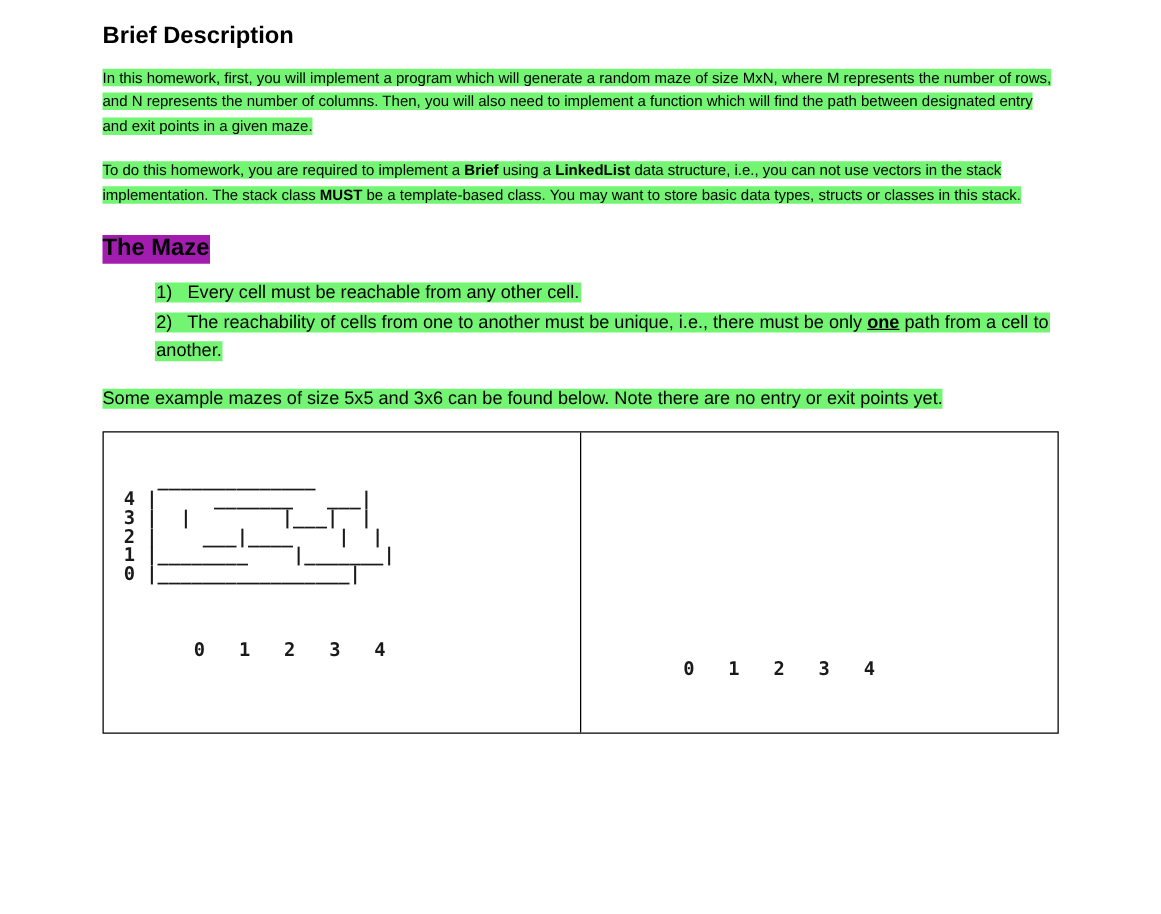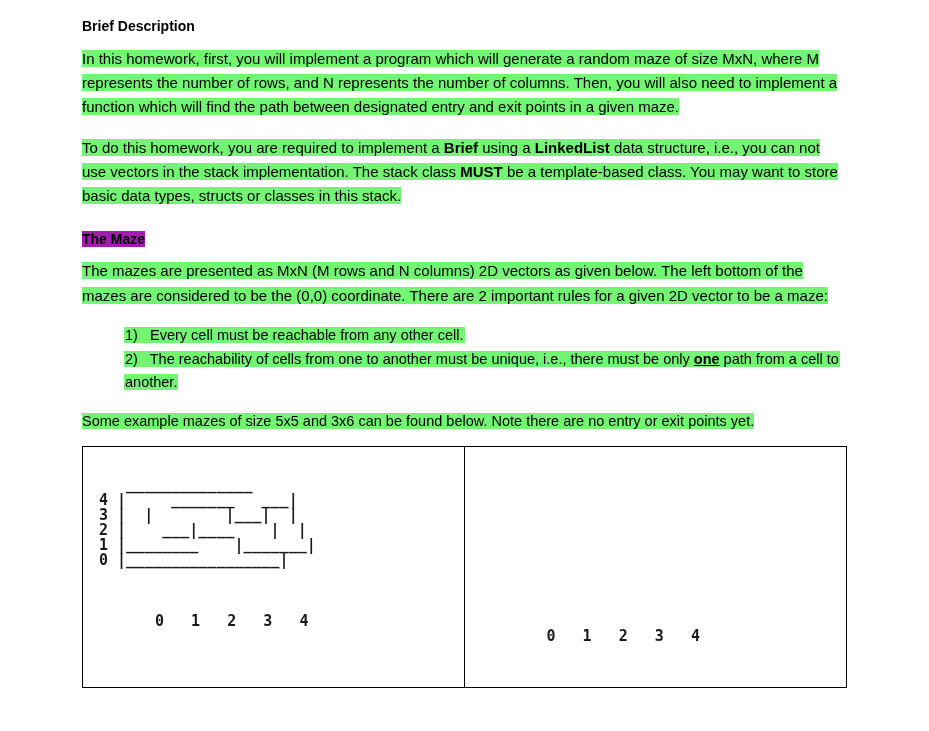--- a/index.html
+++ b/index.html
@@ -15,31 +15,31 @@
     overflow: hidden;
   }
   .page {
     position: relative;
     width: 929px;
     height: 731px;
     box-sizing: border-box;
     padding: 12px 80px 0 82px;
   }
   h2.section-heading {
-    font-size: 14px;
+    font-size: 19px;
     font-weight: bold;
     margin: 6px 0 12px 0;
     line-height: 1.2;
   }
   h2.section-heading.hl {
     display: inline-block;
     background: #a21caf;
   }
   .para {
-    font-size: 15px;
+    font-size: 12px;
     line-height: 1.62;
     margin: 0 0 16px 0;
     max-width: 766px;
   }
   .hl-text {
     background: #73f573;
     box-decoration-break: clone;
     -webkit-box-decoration-break: clone;
   }
   .para b { font-weight: bold; }
@@ -119,21 +119,20 @@
 <div class="page">
 
   <h2 class="section-heading">Brief Description</h2>
 
   <p class="para"><span class="hl-text">In this homework, first, you will implement a program which will generate a random maze of size MxN, where M represents the number of rows, and N represents the number of columns. Then, you will also need to implement a function which will find the path between designated entry and exit points in a given maze.</span></p>
 
   <p class="para"><span class="hl-text"><span>To do this homework, you are required to implement a </span><b>Brief</b><span> using a </span><b>LinkedList</b><span> data structure, i.e., you can not use vectors in the stack implementation. The stack class </span><b>MUST</b><span> be a template-based class. You may want to store basic data types, structs or classes in this stack.</span></span></p>
 
   <h2 class="section-heading hl">The Maze</h2>
 
-  <p class="para"><span class="hl-text">The mazes are presented as MxN (M rows and N columns) 2D vectors as given below. The left bottom of the mazes are considered to be the (0,0) coordinate. There are 2 important rules for a given 2D vector to be a maze:</span></p>
 
   <ol class="rules" style="list-style:none;">
     <li><span class="hl-text"><span>1)</span>&nbsp;&nbsp; <span>Every cell must be reachable from any other cell.</span></span></li>
     <li><span class="hl-text"><span>2)</span>&nbsp;&nbsp; <span>The reachability of cells from one to another must be unique, i.e., there must be only </span><u class="strong-u">one</u><span> path from a cell to another.</span></span></li>
   </ol>
 
   <p class="note"><span class="hl-text">Some example mazes of size 5x5 and 3x6 can be found below. Note there are no entry or exit points yet.</span></p>
 
   <div class="maze-box">
 

